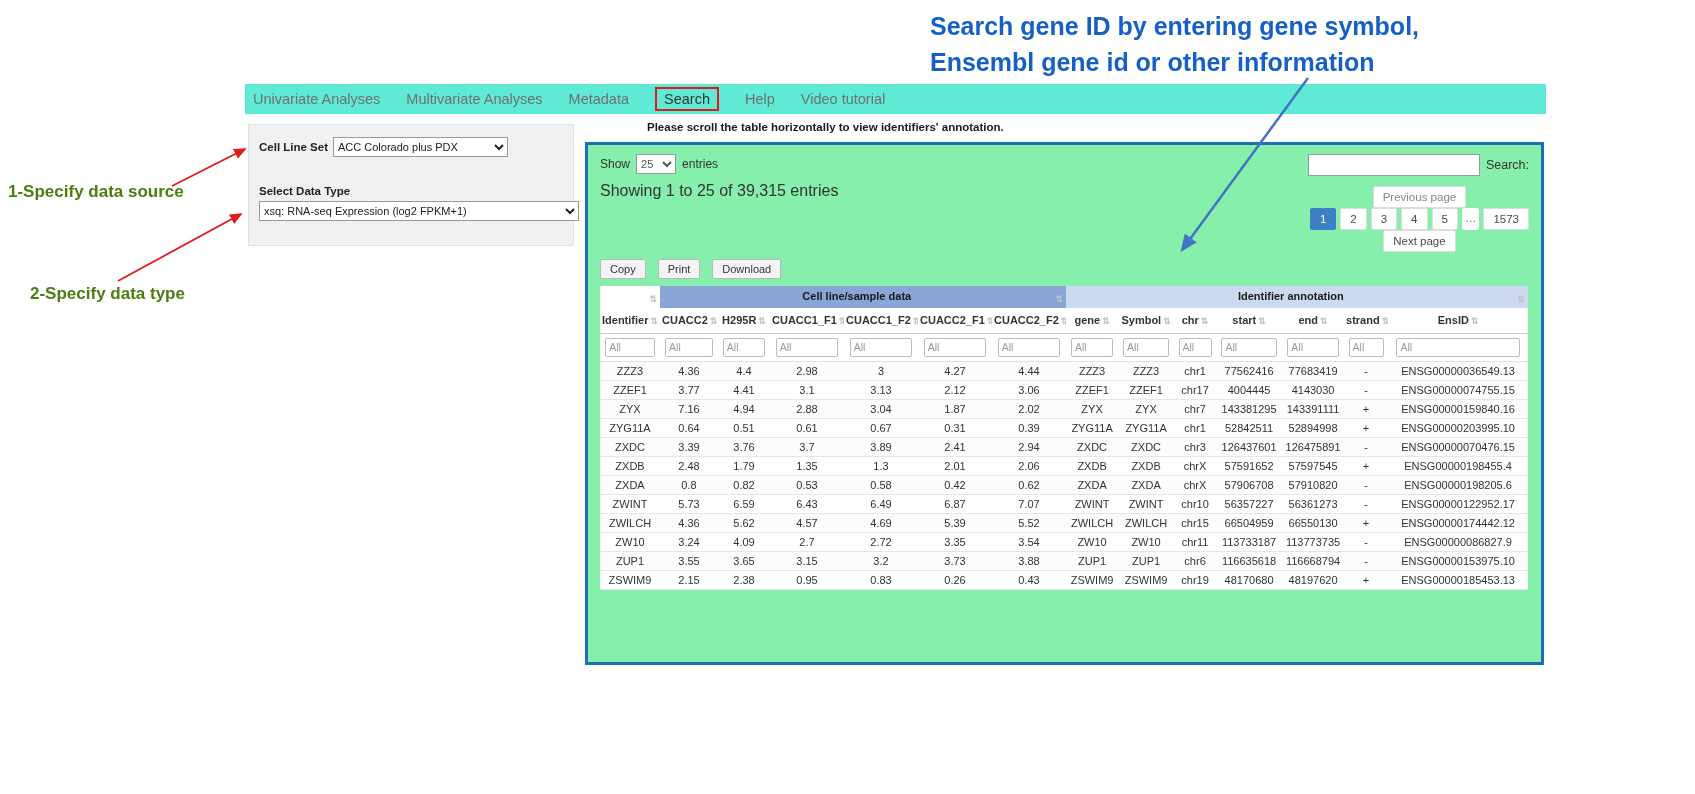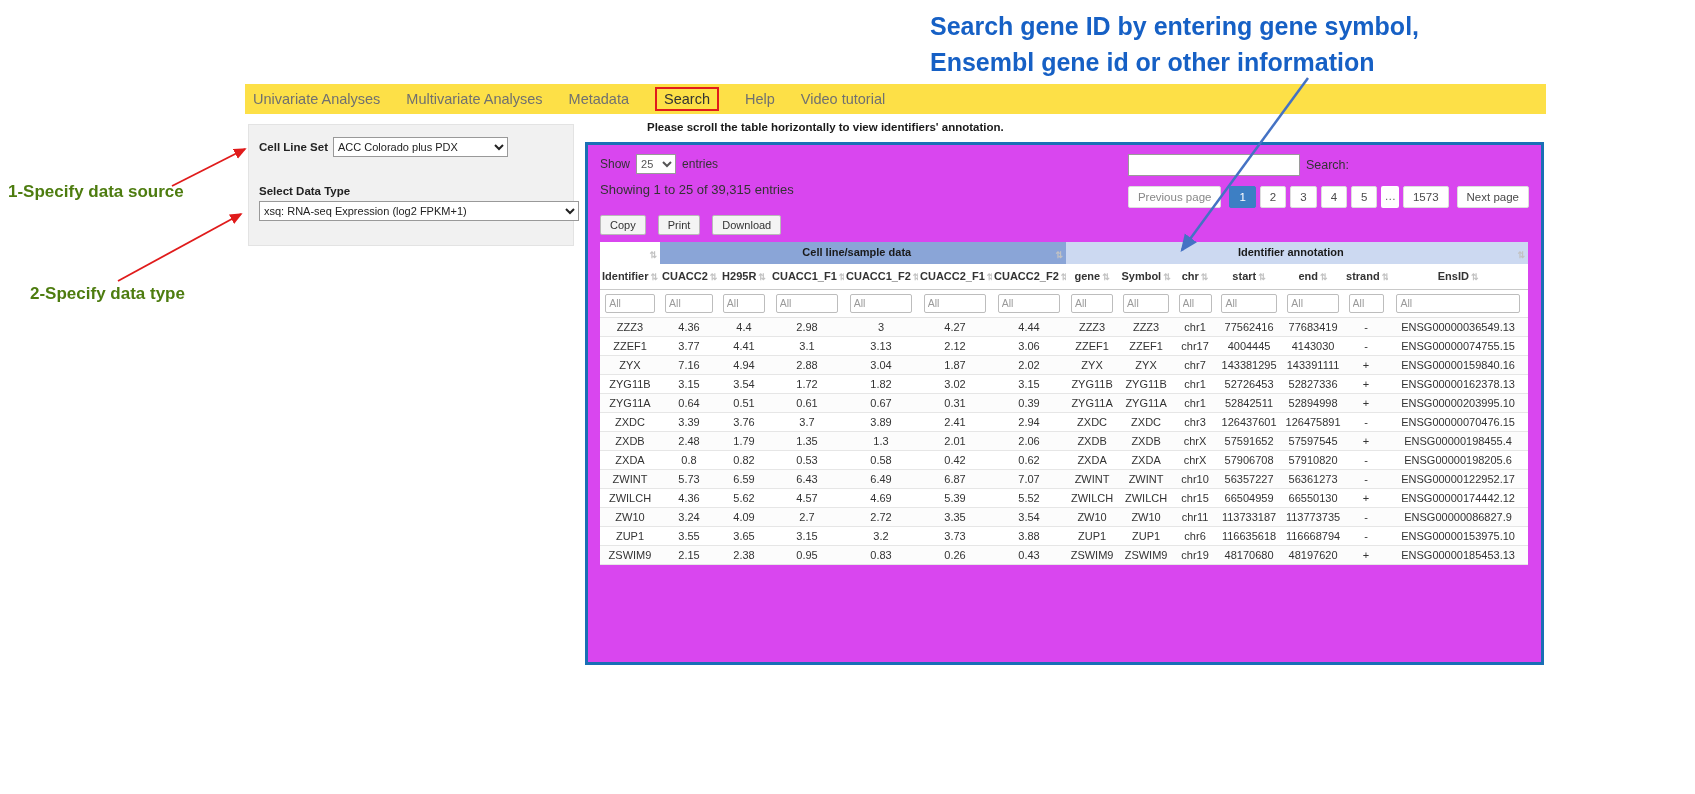--- a/index.html
+++ b/index.html
@@ -7,47 +7,47 @@
   .page { position:relative; width:1695px; height:794px; background:#fff; overflow:hidden; }
 
   
   .overlay { position:absolute; left:0; top:0; width:1695px; height:794px; pointer-events:none; z-index:5; }
   .top-note { position:absolute; left:930px; top:8px; width:560px; color:#1660c5; font-size:25px; font-weight:bold; line-height:1.45; z-index:4; }
   .red-note { position:absolute; color:#4d7c0f; font-size:17px; font-weight:bold; z-index:4; }
   .red-note-1 { left:8px; top:182px; }
   .red-note-2 { left:30px; top:284px; }
 
   
-  .navbar { position:absolute; left:245px; top:84px; width:1301px; height:30px; background:#fde047; display:flex; align-items:center; gap:26px; padding:0 8px; font-size:14.5px; color:#707070; z-index:2; }
+  .navbar { position:absolute; left:245px; top:84px; width:1301px; height:30px; background:#5eead4; display:flex; align-items:center; gap:26px; padding:0 8px; font-size:14.5px; color:#707070; z-index:2; }
   .nav-item { cursor:pointer; white-space:nowrap; }
   .nav-item.search { color:#333; border:2.5px solid #e01b1b; padding:2px 7px; }
 
   
   .left-panel { position:absolute; left:248px; top:124px; width:326px; height:122px; background:#f1f1f1; border:1px solid #e3e3e3; padding:12px 10px; z-index:2; }
   .panel-row { display:flex; align-items:center; gap:5px; }
   .panel-label { font-size:11.5px; font-weight:bold; color:#222; }
   .left-panel select { font-size:11px; color:#222; border:1px solid #999; background:#fff; height:20px; }
   .sel-cellline { width:175px; }
   .data-type-label { margin-top:28px; display:block; }
   .sel-datatype { width:320px; margin-top:4px; }
 
   
   .scroll-hint { position:absolute; left:600px; top:121px; font-size:11.5px; font-weight:bold; color:#1a1a1a; z-index:2;padding-left:47px; }
-  .blue-box { position:absolute; left:585px; top:142px; width:959px; height:523px; border:3px solid #1a6fb5; background:#d946ef; padding:9px 12px; z-index:2; }
+  .blue-box { position:absolute; left:585px; top:142px; width:959px; height:523px; border:3px solid #1a6fb5; background:#86efac; padding:9px 12px; z-index:2; }
 
   .controls-top { display:flex; justify-content:space-between; }
   .ct-left { display:flex; flex-direction:column; gap:8px; }
-  .ct-right { display:flex; flex-direction:column; align-items:flex-start; gap:10px; }
+  .ct-right { display:flex; flex-direction:column; align-items:flex-end; gap:10px; }
   .show-row { display:flex; align-items:center; gap:6px; font-size:12px; color:#333; }
   .show-row select { font-size:11px; height:20px; width:40px; border:1px solid #999; background:#fff; color:#555; }
-  .showing-text { font-size:13px; color:#333; }
+  .showing-text { font-size:16px; color:#333; }
   .search-row { display:flex; align-items:center; gap:6px; font-size:12.5px; color:#333; }
   .search-row input { width:172px; height:22px; border:1px solid #9a9a9a; background:#fff; padding:0 4px; font-size:12px; }
 
-  .pagination { display:flex; align-items:center; gap:8px; font-size:11.5px; }
+  .pagination { display:flex; align-items:center; gap:0; font-size:11.5px;flex-direction:column; }
   .page-btn { border:1px solid #ddd; background:#fff; color:#4a4a4a; padding:4px 9px; border-radius:2px; cursor:pointer; white-space:nowrap; }
   .page-btn.prev { color:#888; }
   .page-btn.active { background:#3d7fc4; border-color:#3d7fc4; color:#fff; }
   .page-btn.ellipsis { border:none; color:#666; padding:4px 3px; cursor:default; }
 
   .export-row { display:flex; gap:12px; margin:7px 0 7px 0; }
   .export-btn { font-size:11px; color:#333; background:#f4f4f4; border:1px solid #b9b9b9; border-radius:2px; padding:3px 9px; cursor:pointer; }
 
   
   table.data { width:928px; table-layout:fixed; border-collapse:collapse; font-size:11px; color:#333; }
@@ -260,36 +260,20 @@
             <td>2.02</td>
             <td>ZYX</td>
             <td>ZYX</td>
             <td>chr7</td>
             <td>143381295</td>
             <td>143391111</td>
             <td>+</td>
             <td>ENSG00000159840.16</td>
           </tr>
           <tr>
-            <td>ZYG11B</td>
-            <td>3.15</td>
-            <td>3.54</td>
-            <td>1.72</td>
-            <td>1.82</td>
-            <td>3.02</td>
-            <td>3.15</td>
-            <td>ZYG11B</td>
-            <td>ZYG11B</td>
-            <td>chr1</td>
-            <td>52726453</td>
-            <td>52827336</td>
-            <td>+</td>
-            <td>ENSG00000162378.13</td>
-          </tr>
-          <tr>
             <td>ZYG11A</td>
             <td>0.64</td>
             <td>0.51</td>
             <td>0.61</td>
             <td>0.67</td>
             <td>0.31</td>
             <td>0.39</td>
             <td>ZYG11A</td>
             <td>ZYG11A</td>
             <td>chr1</td>

